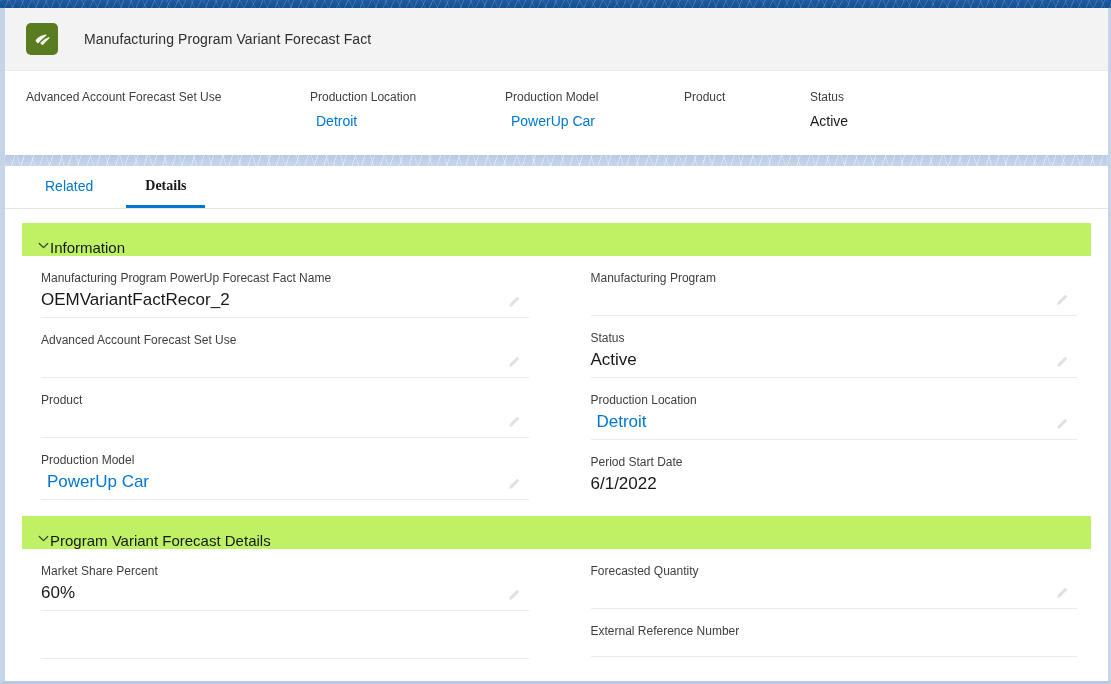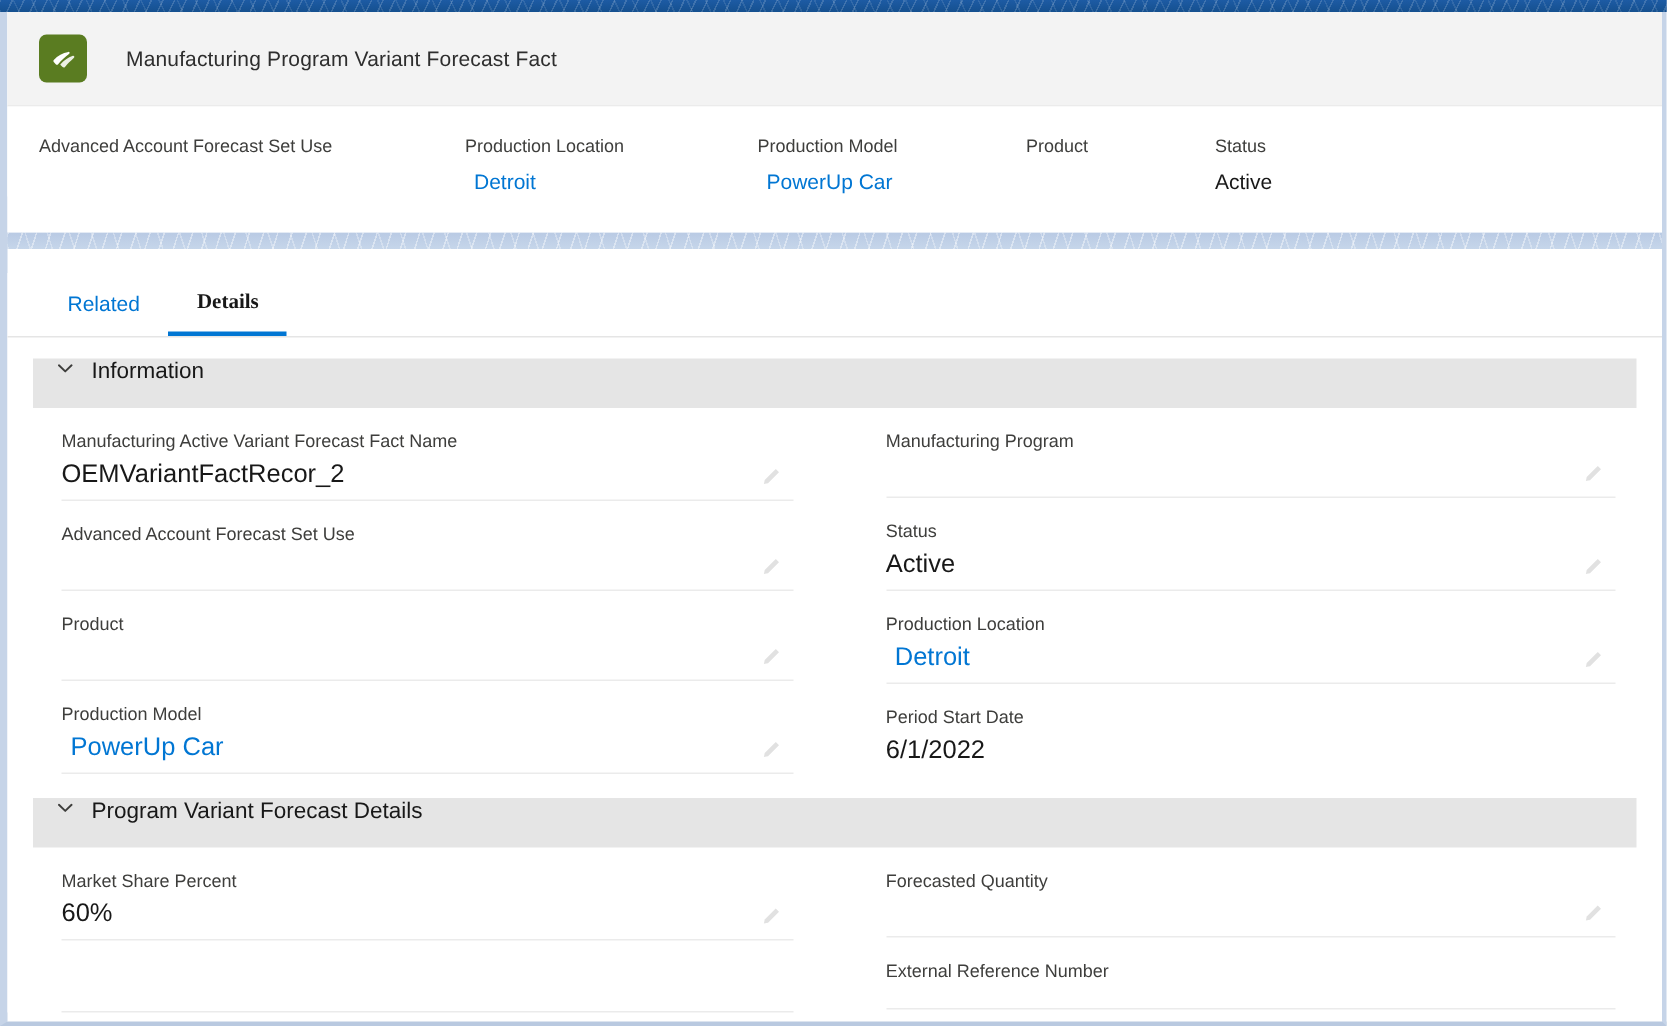--- a/index.html
+++ b/index.html
@@ -97,26 +97,25 @@
     background-image:
       repeating-linear-gradient(108deg, rgba(255,255,255,.42) 0 1px, rgba(255,255,255,0) 1px 9px),
       repeating-linear-gradient(72deg, rgba(255,255,255,.30) 0 1px, rgba(255,255,255,0) 1px 14px),
       linear-gradient(#b9cae4, #c6d6ea);
   }
 
   
   .tab-card { background: #ffffff; }
   .tab-bar {
     display: flex;
-    gap: 0;
+    gap: 14px;
     padding: 0 21px;
     border-bottom: 1px solid #e5e5e5;
     height: 43px;
     align-items: stretch;
-    margin-top: 16px;
   }
   .tab {
     display: flex; align-items: center;
     padding: 0 19px;
     font-size: 14px;
     color: #0176d3;
     border-bottom: 3px solid transparent;
     cursor: pointer;
     white-space: nowrap;
   }
@@ -124,23 +123,22 @@
     color: #181818;
     font-weight: bold;
     border-bottom-color: #0176d3;
     font-family: Liberation Serif, serif;
   }
 
   
   .section-header {
     margin: 14px 17px 0 17px;
     height: 33px;
-    background: #e5e5e5;
-    display: flex; align-items: flex-start;
-    gap: 11px;
+    background: #bef264;
+    display: flex; align-items: flex-end;
     padding-left: 15px;
     cursor: pointer;
   }
   .chevron { display: block; flex: none; }
   .section-title {
     font-size: 15px;
     color: #181818;
     white-space: nowrap;
   }
 
@@ -255,21 +253,21 @@
           <path d="M2.8 5.6 L8 10.6 L13.2 5.6" fill="none" stroke="#3e3e3c" stroke-width="1.6" stroke-linecap="round" stroke-linejoin="round"></path>
         </svg>
       </span>
       <span class="section-title">Information</span>
     </div>
 
     <div class="field-grid">
       <div class="col left">
 
         <div class="field-row">
-          <div class="f-label">Manufacturing Active Variant Forecast Fact Name</div>
+          <div class="f-label">Manufacturing Program PowerUp Forecast Fact Name</div>
           <div class="f-value">OEMVariantFactRecor_2</div>
           <span class="pencil">
             <svg width="14" height="14" viewBox="0 0 16 16" aria-hidden="true">
                 <path fill="#c9c9c9" d="M11.6 1.9 14.1 4.4 5.7 12.8 2.6 13.4 3.2 10.3z"></path>
               </svg>
           </span>
         </div>
 
         <div class="field-row">
           <div class="f-label">Advanced Account Forecast Set Use</div>

